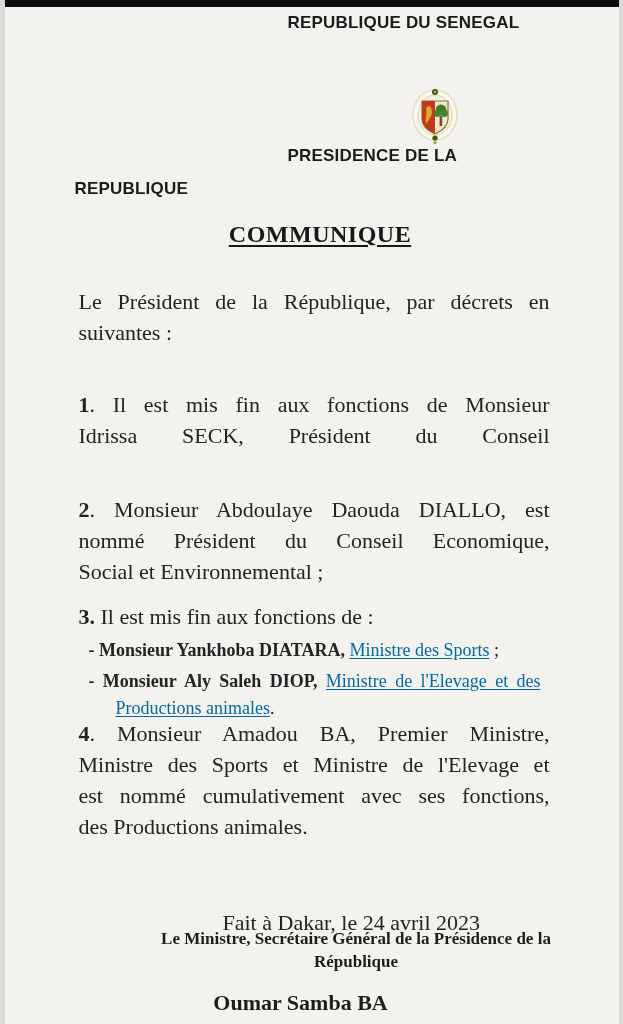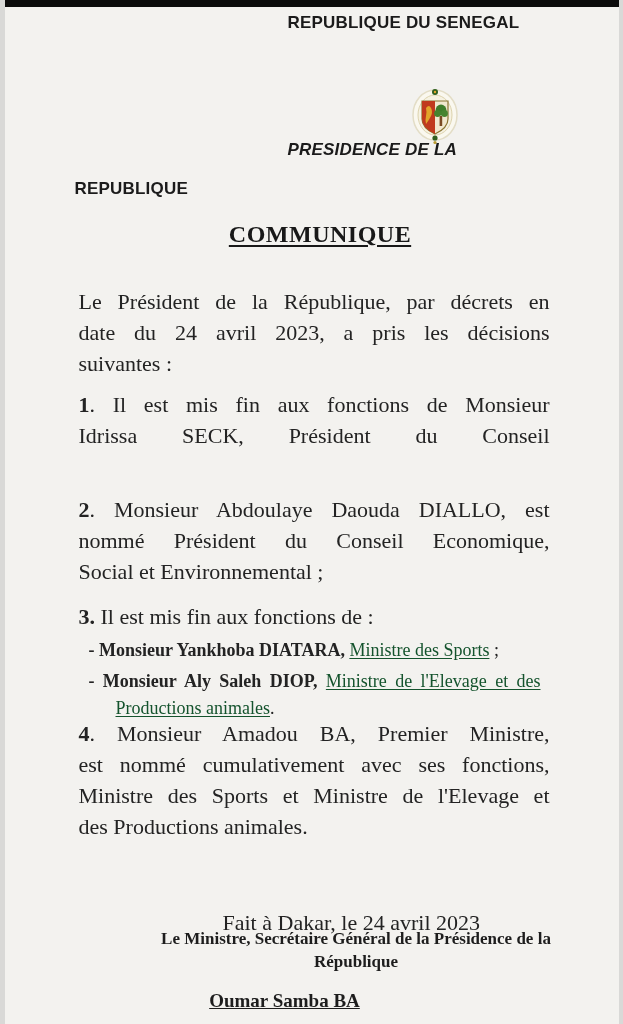--- a/index.html
+++ b/index.html
@@ -22,21 +22,21 @@
   .hdr-sans {
     position: absolute;
     font-family: "Liberation Sans", sans-serif;
     font-weight: bold;
     font-size: 17px;
     color: #1b1b1b;
     letter-spacing: 0.2px;
     white-space: nowrap;
   }
   .hdr-country   { left: 283px; top: 13px; }
-  .hdr-pres1     { left: 283px; top: 140px; font-style: italic; }
+  .hdr-pres1     { left: 283px; top: 146px; }
   .hdr-pres2     { left: 70px;  top: 179px; }
   .emblem {
     position: absolute; left: 406px; top: 86px;
     width: 48px; height: 60px;
   }
   .doc-title {
     position: absolute; left: 0; top: 221px;
     width: 623px; text-align: center;
     padding-left: 8px; box-sizing: border-box;
     font-weight: bold; font-size: 24px;
@@ -59,34 +59,34 @@
   .jline { text-align: justify; text-align-last: justify; }
   .jline.jlast { text-align-last: left; }
   .sublist {
     position: absolute; left: 84px; width: 452px;
     font-size: 18px; line-height: 27px;
   }
   .sublist { top: 637px; }
   .sub-item + .sub-item { margin-top: 4px; }
   .hang .jline + .jline { padding-left: 27px; box-sizing: border-box; }
   .b { font-weight: bold; }
-  .l { color: #14532d; text-decoration: underline; text-underline-offset: 2px; }
+  .l { color: #0369a1; text-decoration: underline; text-underline-offset: 2px; }
   .dateline {
     position: absolute; left: 218px; top: 907px;
     font-size: 22px; line-height: 31px; white-space: nowrap;
   }
   .sig-title {
     position: absolute; left: 0; top: 927px; width: 623px;
     text-align: center; font-weight: bold;
     font-size: 17px; line-height: 23px; color: #1d1d1d; padding-left: 40px;
   }
   .sig-name {
-    position: absolute; left: 0; top: 990px; width: 560px;
+    position: absolute; left: 16px; top: 990px; width: 560px;
     text-align: center; font-weight: bold;
-    font-size: 19px; color: #1d1d1d; text-decoration: underline;
+    font-size: 22px; color: #1d1d1d;
   }
 </style>
 </head>
 <body>
 
 <div class="page">
 
   <div class="topbar"></div>
 
   <div class="hdr-sans hdr-country">REPUBLIQUE DU SENEGAL</div>
@@ -109,21 +109,20 @@
 
   <div class="hdr-sans hdr-pres1">PRESIDENCE DE LA</div>
   <div class="hdr-sans hdr-pres2">REPUBLIQUE</div>
 
   <div class="doc-title">
     <span>COMMUNIQUE</span>
   </div>
 
   <div class="para p-intro">
       <div class="jline"><span>Le Président de la République, par décrets en</span></div>
-      <div class="jline"><span>date du 24 avril 2023, a pris les décisions</span></div>
       <div class="jline jlast"><span>suivantes :</span></div>
     </div>
 
   <div class="para p-item1">
       <div class="jline"><span class="b">1</span><span>. Il est mis fin aux fonctions de Monsieur</span></div>
       <div class="jline"><span>Idrissa SECK, Président du Conseil</span></div>
     </div>
 
   <div class="para p-item2">
       <div class="jline"><span class="b">2</span><span>. Monsieur Abdoulaye Daouda DIALLO, est</span></div>
@@ -140,22 +139,22 @@
         <div class="jline jlast"><span class="b">- Monsieur Yankhoba DIATARA, </span><span class="l">Ministre des Sports</span><span> ;</span></div>
       </div>
     <div class="sub-item hang">
         <div class="jline"><span class="b">- Monsieur Aly Saleh DIOP, </span><span class="l">Ministre de l'Elevage et des</span></div>
         <div class="jline jlast"><span class="l">Productions animales</span><span>.</span></div>
       </div>
   </div>
 
   <div class="para p-item4">
       <div class="jline"><span class="b">4</span><span>. Monsieur Amadou BA, Premier Ministre,</span></div>
+      <div class="jline"><span>Ministre des Sports et Ministre de l'Elevage et</span></div>
       <div class="jline"><span>est nommé cumulativement avec ses fonctions,</span></div>
-      <div class="jline"><span>Ministre des Sports et Ministre de l'Elevage et</span></div>
       <div class="jline jlast"><span>des Productions animales.</span></div>
     </div>
 
   <div class="dateline">Fait à Dakar, le 24 avril 2023</div>
 
   <div class="sig-title">
     <div>Le Ministre, Secrétaire Général de la Présidence de la</div>
     <div>République</div>
   </div>
 

